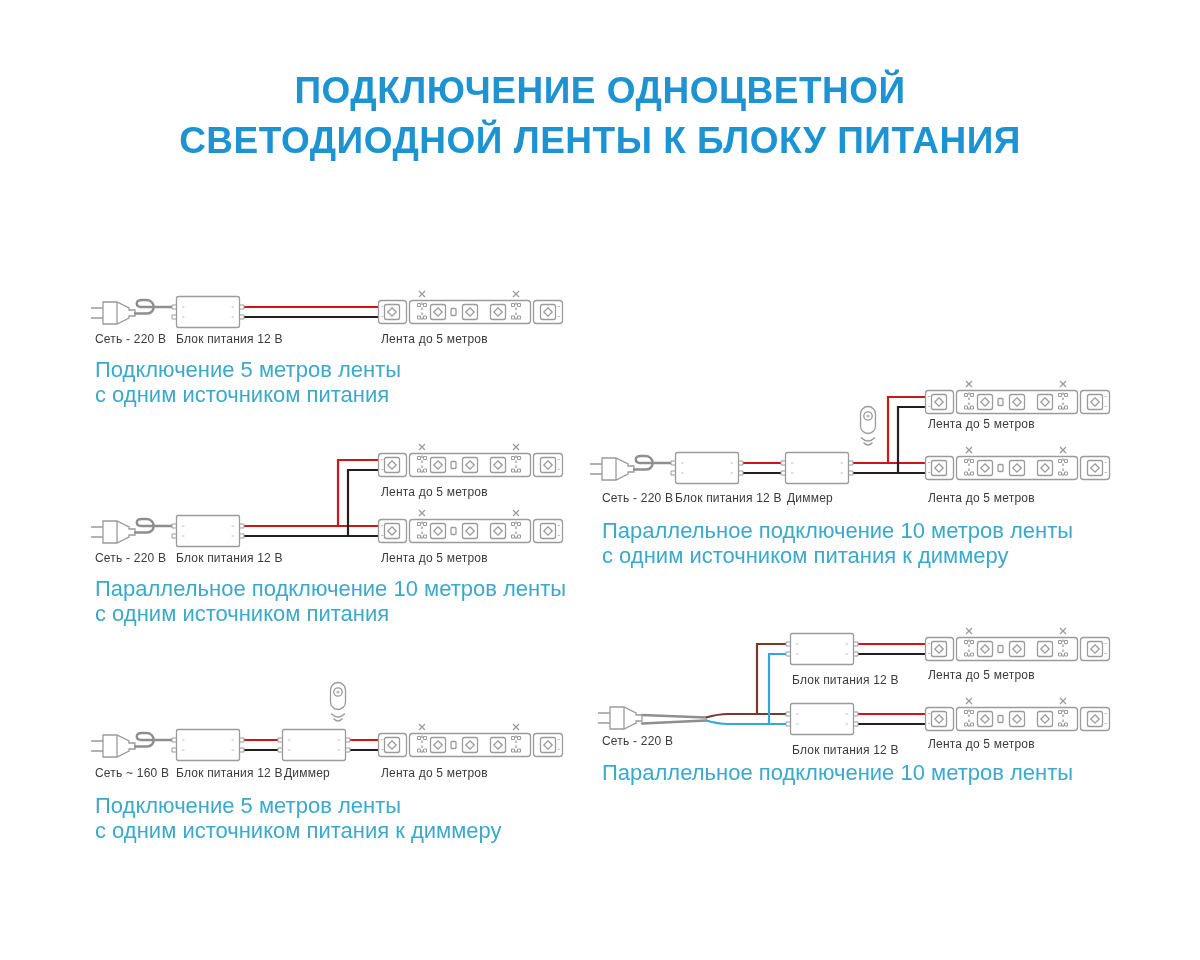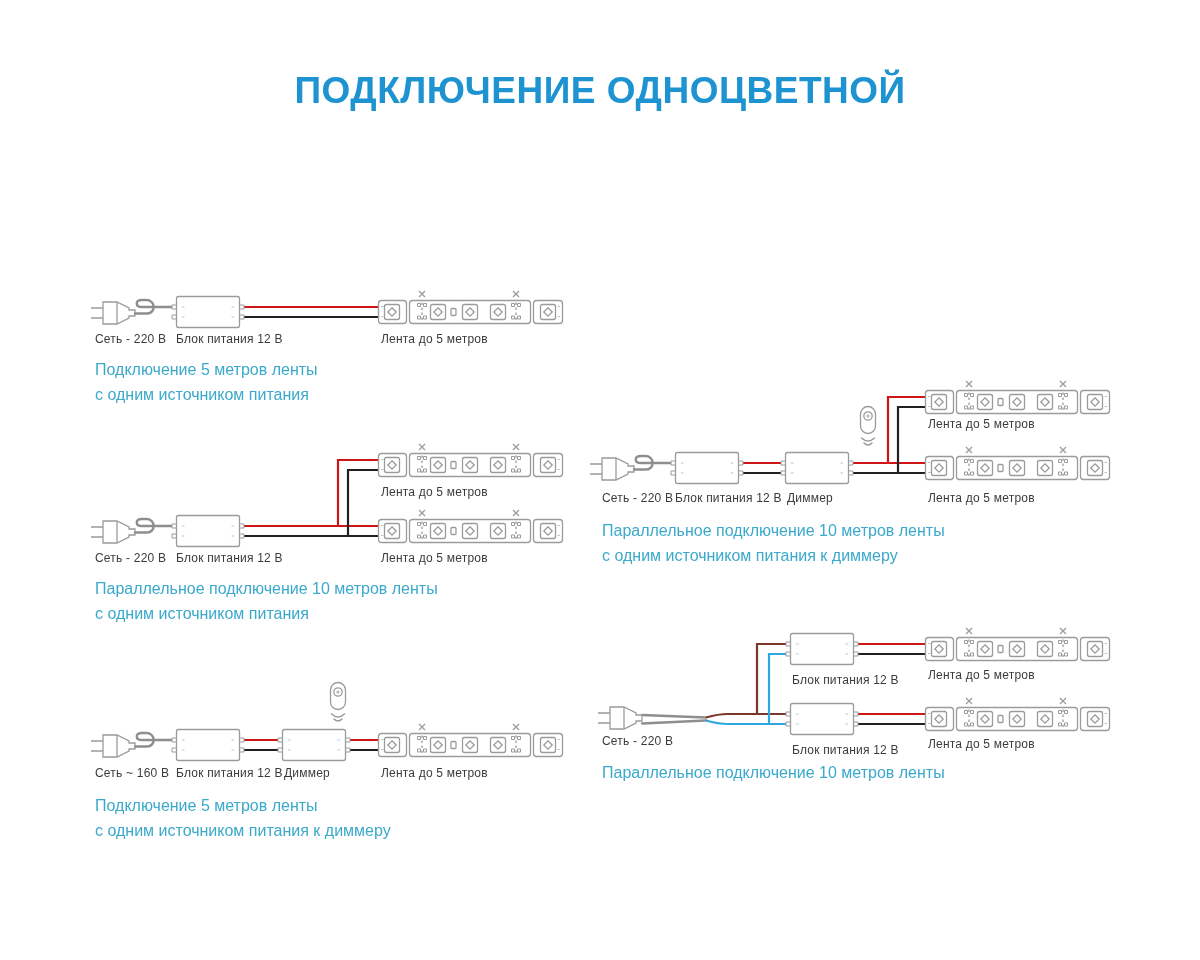--- a/index.html
+++ b/index.html
@@ -1,40 +1,41 @@
 <!DOCTYPE html>
 <html style="--title: #1e93d1; --caption: #3aa9cb; --label: #3b3b3b; --outline: #9b9b9b; --wire_cable: #8e8e8e; --wire_red: #cf1617; --wire_black: #231f20; --wire_blue: #2fa8e1; --wire_brown: #7c372b;"><head>
 <meta charset="utf-8">
 <style>
   html,body{margin:0;padding:0;}
   body{width:1200px;height:960px;background:#fff;font-family:"Liberation Sans",sans-serif;overflow:hidden;}
   .page{position:relative;width:1200px;height:960px;background:#fff;}
   .title{position:absolute;left:0;top:66px;width:1200px;text-align:center;
          color:var(--title);font-weight:700;font-size:37px;line-height:50px;letter-spacing:.5px;}
   .lbl{position:absolute;font-size:12px;color:var(--label);letter-spacing:.2px;white-space:nowrap;}
-  .cap{position:absolute;font-size:16px;line-height:25px;color:var(--caption);white-space:nowrap;}
+  .cap{position:absolute;font-size:22px;line-height:25px;color:var(--caption);white-space:nowrap;}
   svg.scheme{position:absolute;left:0;top:0;}
   .outl{stroke:var(--outline);fill:none;stroke-width:1.3;}
   .outl-f{stroke:var(--outline);fill:#fff;stroke-width:1.3;}
   .padf{fill:#fff;stroke:var(--outline);stroke-width:1;}
   .dots{stroke:#c2c2c2;stroke-width:1.2;fill:none;}
   .cable{stroke:var(--wire_cable);stroke-width:2.4;fill:none;stroke-linecap:round;}
   .wire-red{stroke:var(--wire_red);stroke-width:2.2;fill:none;}
   .wire-black{stroke:var(--wire_black);stroke-width:2.2;fill:none;}
   .wire-blue{stroke:var(--wire_blue);stroke-width:2.2;fill:none;}
   .wire-brown{stroke:var(--wire_brown);stroke-width:2.2;fill:none;}
   .wave{stroke:var(--outline);stroke-width:1.5;fill:none;stroke-linecap:round;}
 </style>
 </head>
 <body>
 
 <div class="page">
 
   <div class="title">
     <div>ПОДКЛЮЧЕНИЕ ОДНОЦВЕТНОЙ</div>
+    <div>СВЕТОДИОДНОЙ ЛЕНТЫ К БЛОКУ ПИТАНИЯ</div>
   </div>
 
   <svg class="scheme" width="1200" height="960" viewBox="0 0 1200 960">
     <defs>
       <g id="plug">
         <path class="outl" d="M0,13 H12 M0,23 H12"></path>
         <path class="outl-f" d="M12,7 H26 L38,13 V15 H44 V21 H38 V23 L26,29 H12 Z"></path>
         <path class="outl" d="M26,7 V29"></path>
         <path class="cable" d="M44,18.5 H56 C65,18.5 65,5 55,5 H51 C44,5 44,12 51,12 H85"></path>
       </g>

